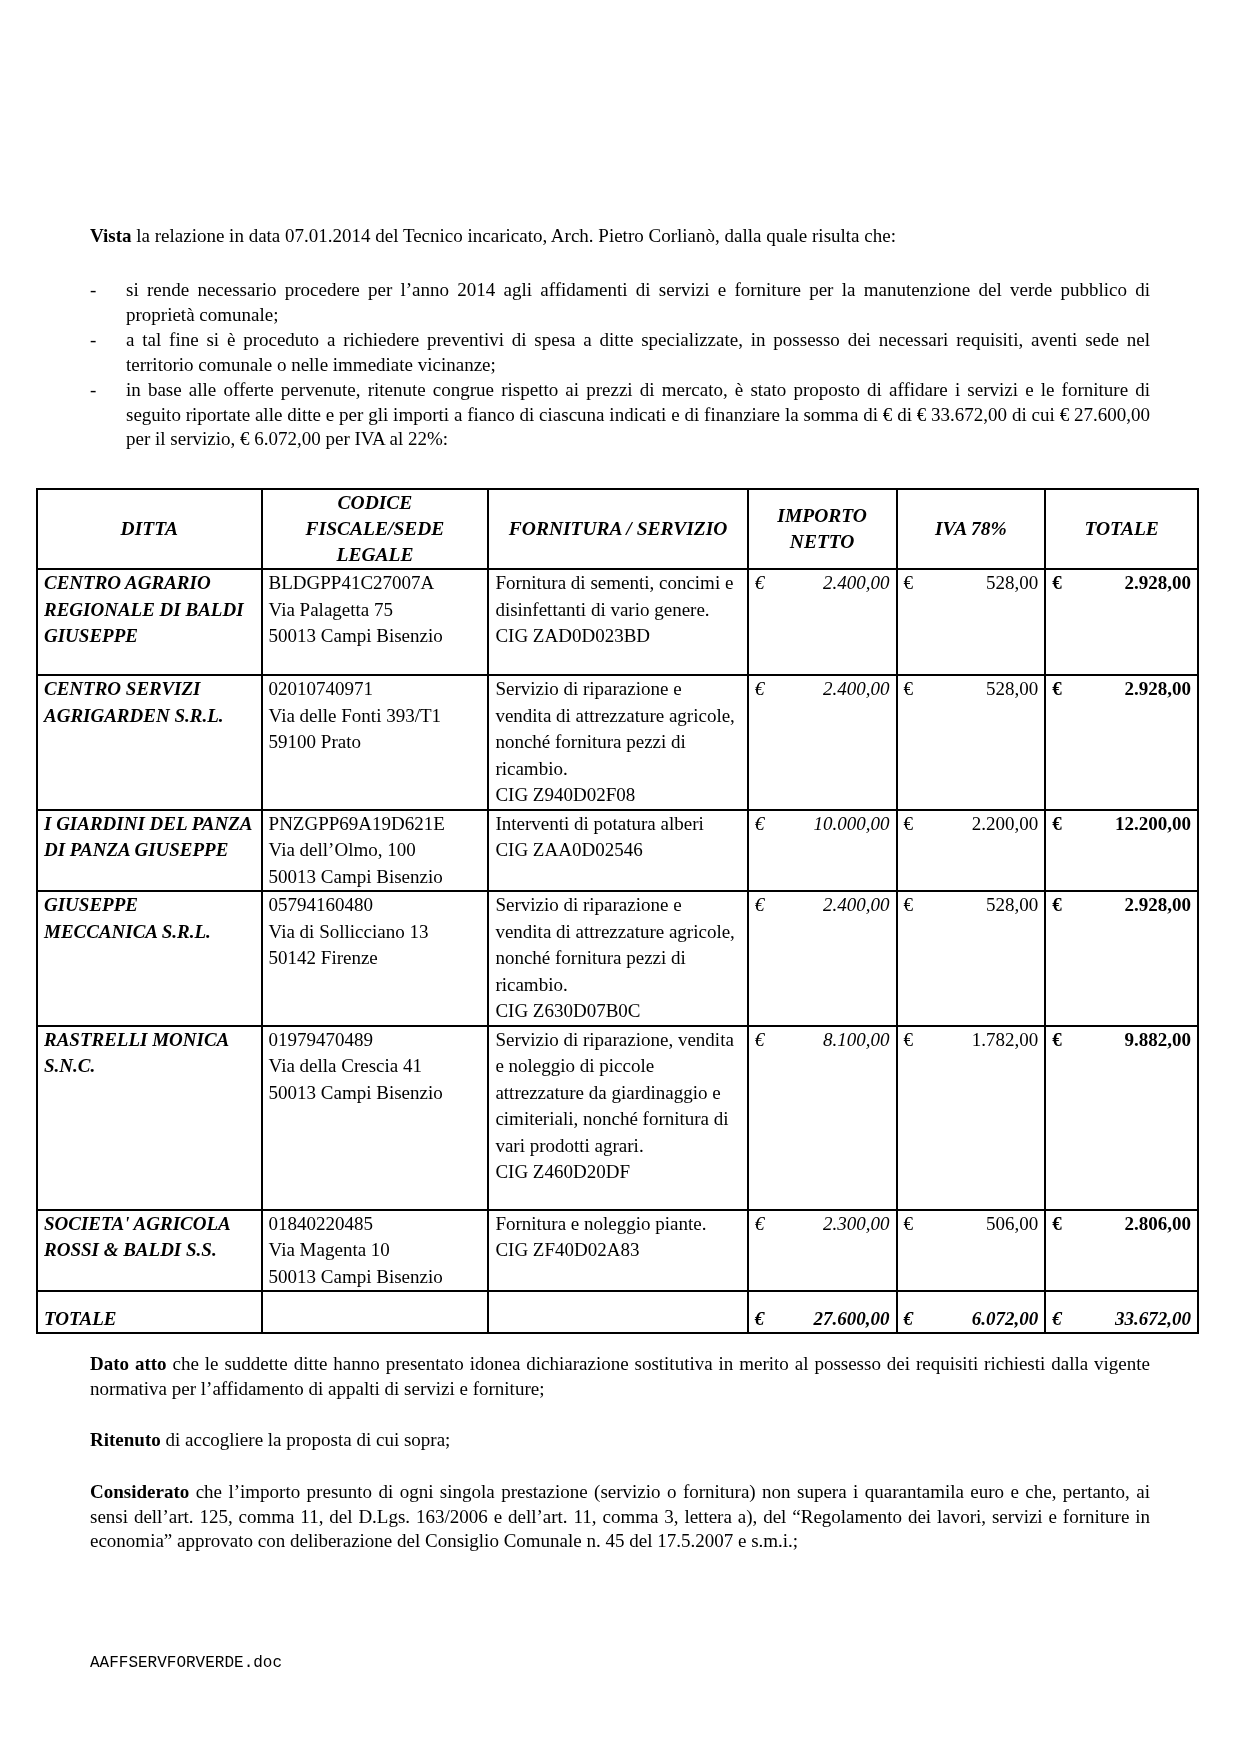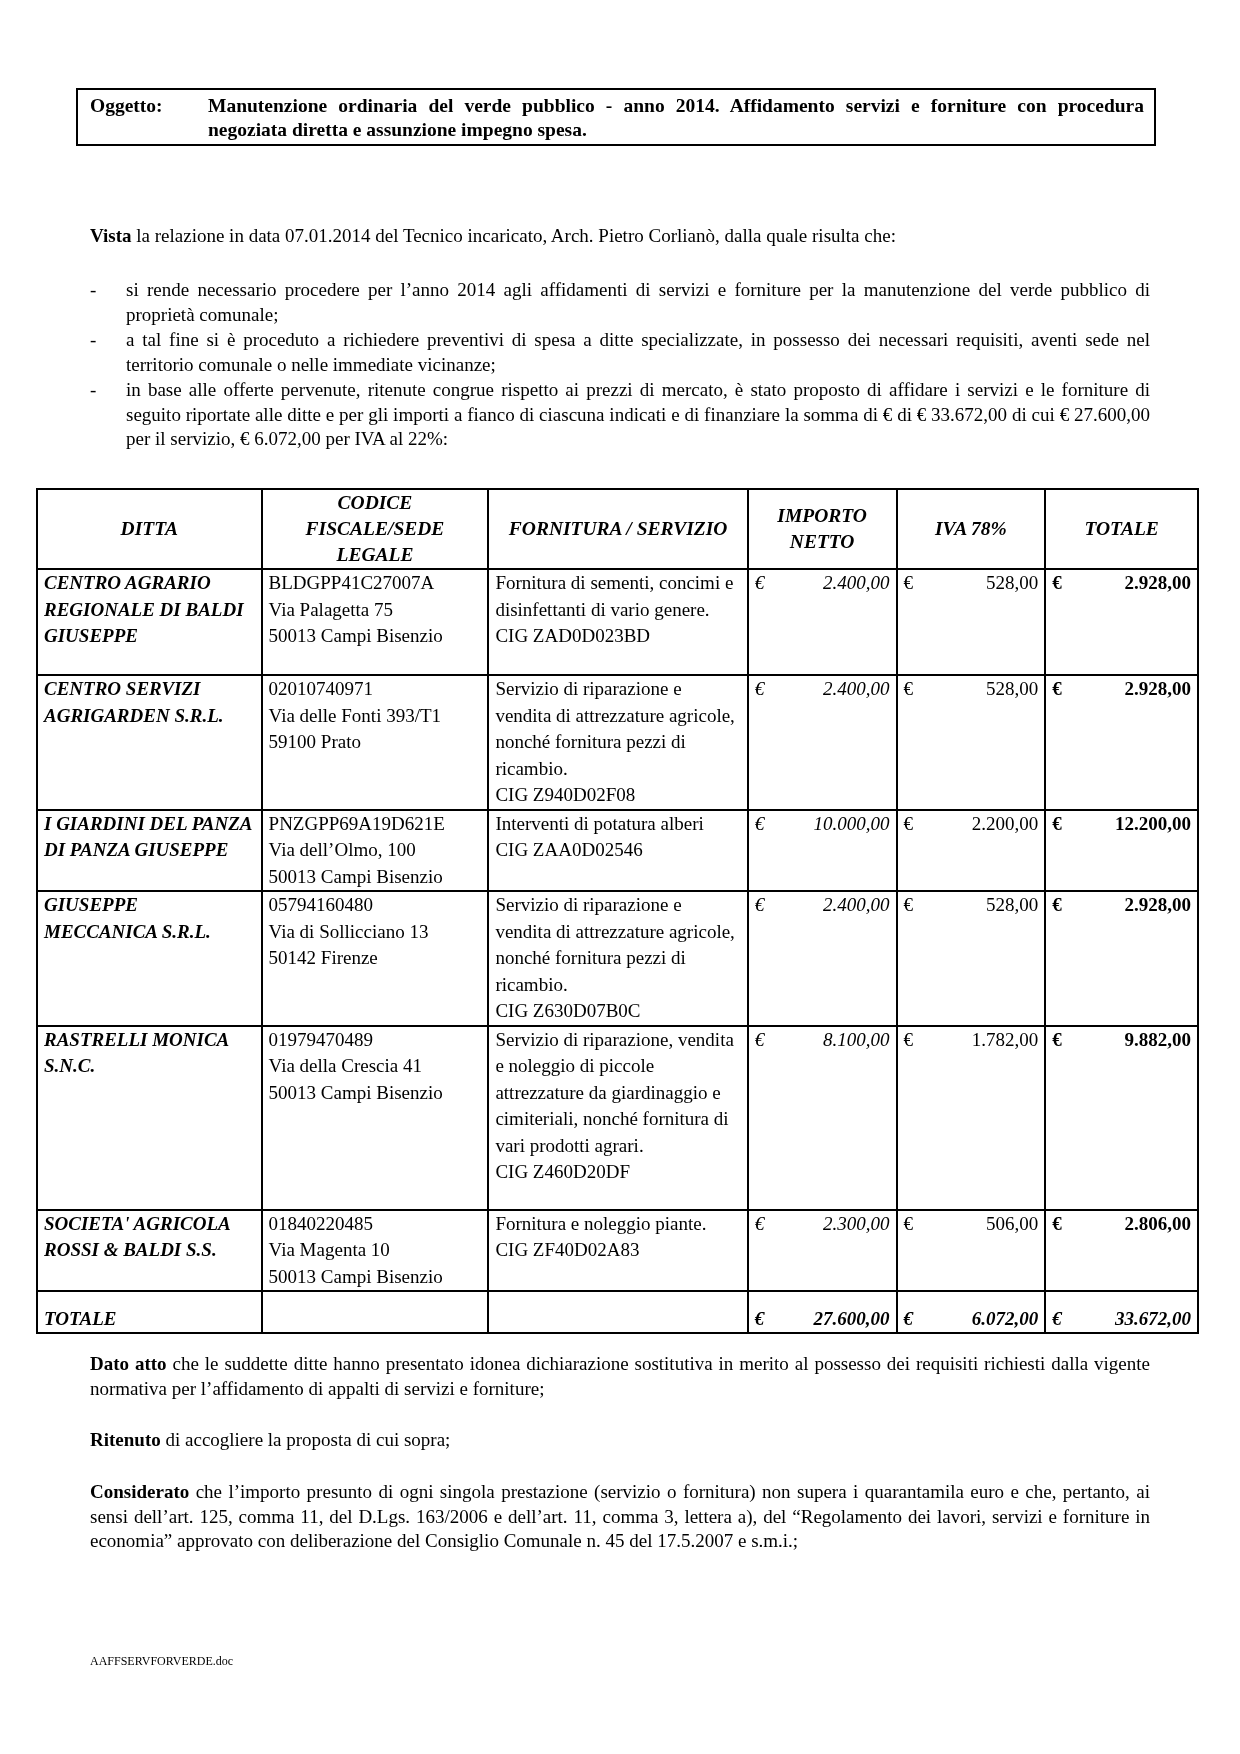--- a/index.html
+++ b/index.html
@@ -16,31 +16,27 @@
   .bullet .btext { position: absolute; left: 36px; right: 0; top: 0; text-align: justify; }
   table.main { position: absolute; left: 36px; top: 488px; width: 1163px; border-collapse: collapse; font-size: 19px; }
   table.main td, table.main th { border: 2px solid #000; vertical-align: top; padding: 0 6px; line-height: 26.5px; }
   table.main th { font-style: italic; font-weight: bold; text-align: center; vertical-align: middle; font-size: 19.5px; line-height: 26px; }
   td.ditta { font-style: italic; font-weight: bold; vertical-align: middle; }
   td.amount { vertical-align: bottom; padding: 0 4px; }
   .amt { display: flex; justify-content: space-between; }
   .it { font-style: italic; }
   .bo { font-weight: bold; }
   tr.total td { font-style: italic; font-weight: bold; vertical-align: bottom; }
-  .footer { position: absolute; left: 90px; top: 1654px; font-size: 12px; }
+  .footer { position: absolute; left: 90px; top: 1654px; font-size: 16px; font-family: Liberation Mono, monospace; }
 </style>
 </head>
 <body>
 
 <div class="page">
 
-  <div class="oggetto-box">
-    <span class="oggetto-label">Oggetto:</span>
-    <span class="oggetto-text">Manutenzione ordinaria del verde pubblico - anno 2014. Affidamento servizi e forniture con procedura negoziata diretta e assunzione impegno spesa.</span>
-  </div>
 
 
   <div class="para" style="top:224px;"><b>Vista</b><span> la relazione in data 07.01.2014 del Tecnico incaricato, Arch. Pietro Corlianò, dalla quale risulta che:</span></div>
 
   <div class="bullet" style="top:278px;height:50px;">
     <span class="dash">-</span>
     <span class="btext">si rende necessario procedere per l’anno 2014 agli affidamenti di servizi e forniture per la manutenzione del verde pubblico di proprietà comunale;</span>
   </div>
   <div class="bullet" style="top:328px;height:50px;">
     <span class="dash">-</span>

